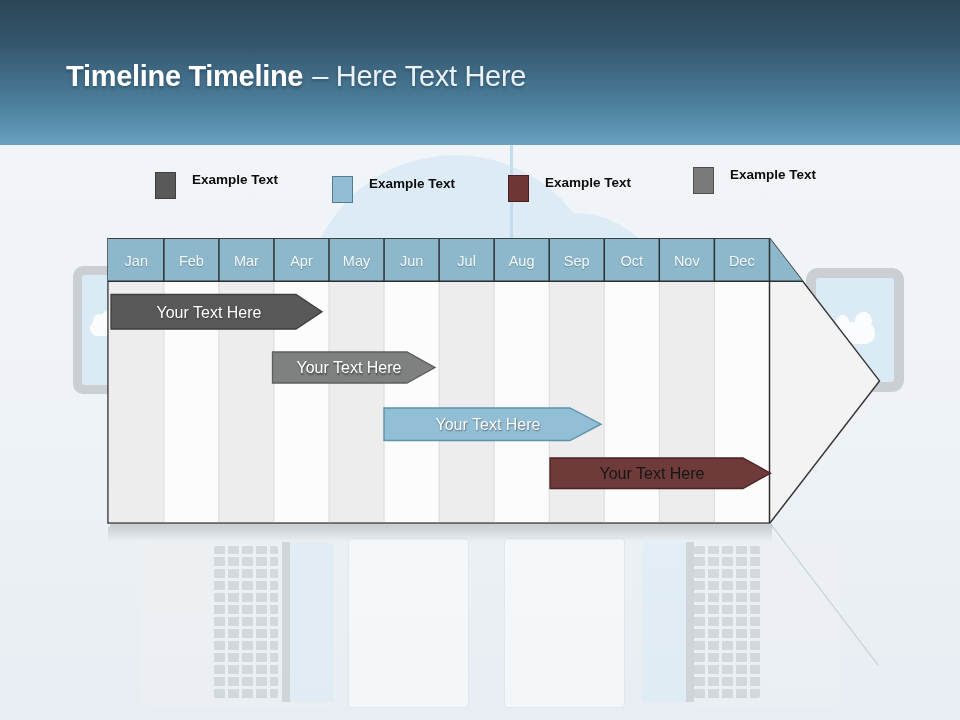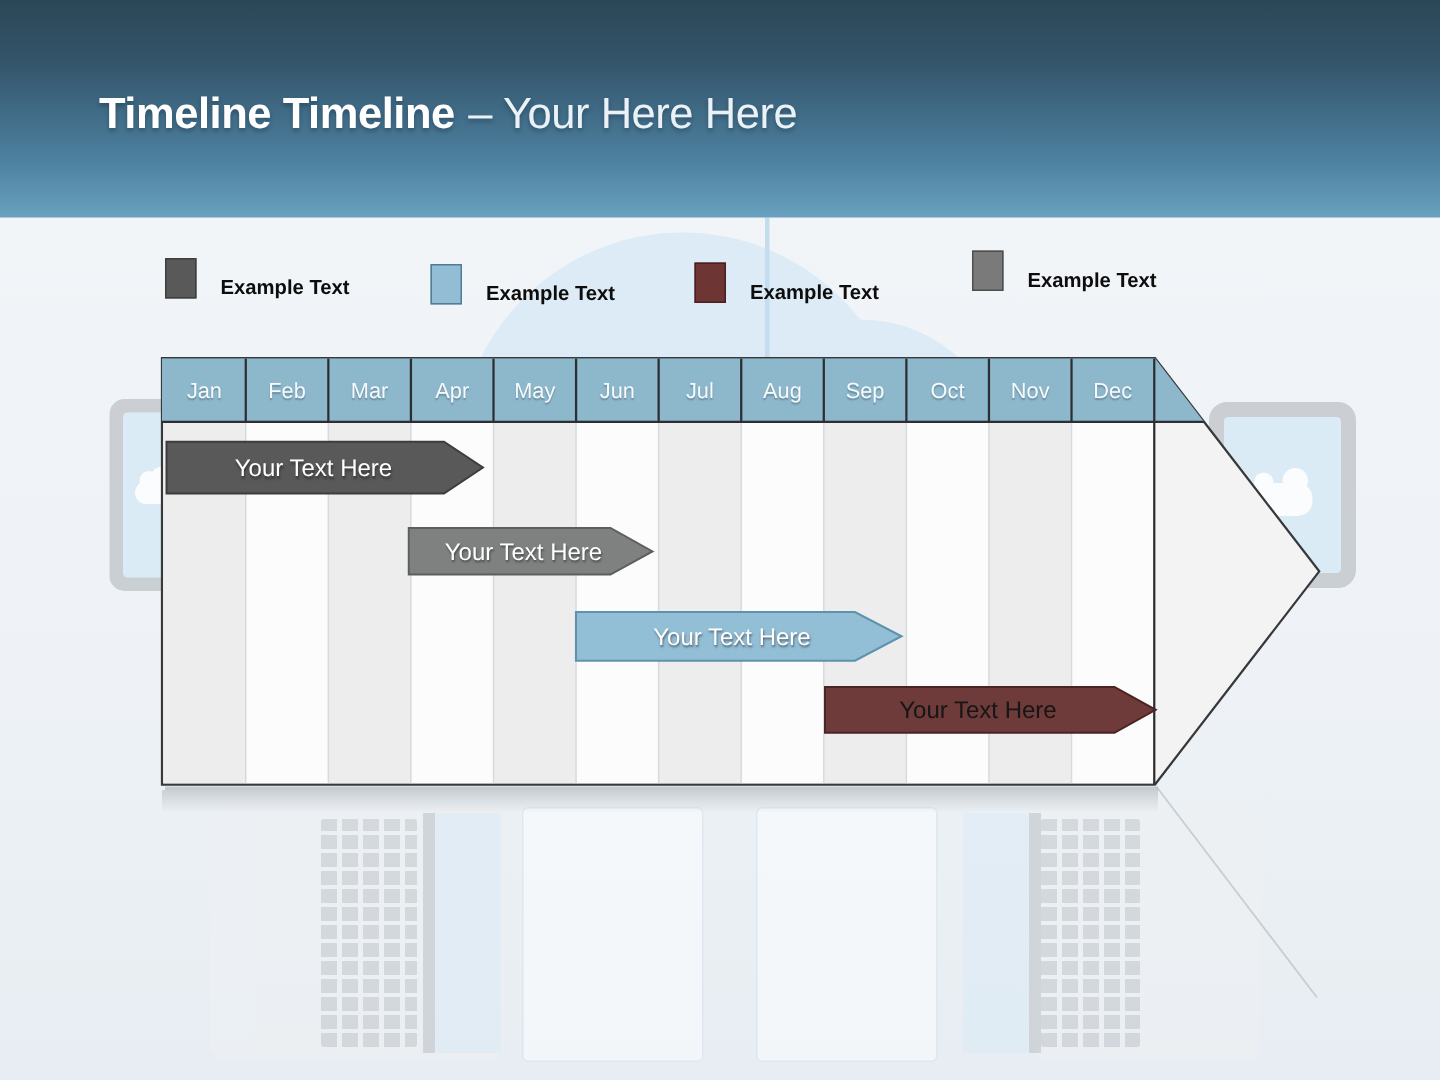--- a/index.html
+++ b/index.html
@@ -42,21 +42,21 @@
       repeating-linear-gradient(90deg, transparent 0 11px, #eef1f3 11px 14px),
       repeating-linear-gradient(0deg,  transparent 0 9px,  #eef1f3 9px 12px),
       #c6cbd0;
   }
   .screen-edge{position:absolute;background:#9ca2a7;opacity:.55;}
   .screen-sliver{position:absolute;background:#d9eaf6;opacity:.8;}
   .center-screen{position:absolute;background:#fbfdfe;border:1px solid #d6e4ef;border-radius:4px;}
 
   
   .legend{position:absolute;inset:0;}
-  .legend-item{position:absolute;display:flex;align-items:flex-end;height:27px;}
+  .legend-item{position:absolute;display:flex;align-items:flex-start;height:27px;margin-left:45px;}
   .swatch{width:21px;height:27px;box-sizing:border-box;display:inline-block;}
   .sw1{background:#595959;border:1.5px solid #3e3e3e;}
   .sw2{background:#92bdd4;border:1.5px solid #4f7d96;}
   .sw3{background:#6e3535;border:1.5px solid #47201f;}
   .sw4{background:#7a7a7a;border:1.5px solid #4e4e4e;}
   .legend-label{margin-left:16px;font-size:13.5px;font-weight:bold;color:#0d0d0d;letter-spacing:0;}
 
   
   .timeline-svg{position:absolute;left:0;top:0;}
   .timeline-svg text{font-family:"Liberation Sans","DejaVu Sans",sans-serif;}
@@ -97,21 +97,21 @@
 
       <div class="lap-body" style="left:688px;top:538px;width:152px;height:168px;"></div>
       <div class="screen-sliver" style="left:642px;top:542px;width:44px;height:160px;"></div>
       <div class="screen-edge" style="left:686px;top:542px;width:8px;height:160px;"></div>
       <div class="kbd" style="left:694px;top:546px;width:66px;height:152px;"></div>
     </div>
   </div>
 
   <div class="top-band"></div>
   <div class="slide-title">
-    <span class="t1">Timeline Timeline</span><span class="t2">– Your Here Here</span>
+    <span class="t1">Timeline Timeline</span><span class="t2">– Here Text Here</span>
   </div>
 
   <div class="legend">
     <div class="legend-item" style="left:110px;top:172px;">
       <span class="swatch sw1"></span>
       <span class="legend-label">Example Text</span>
     </div>
     <div class="legend-item" style="left:287px;top:176px;">
       <span class="swatch sw2"></span>
       <span class="legend-label">Example Text</span>

